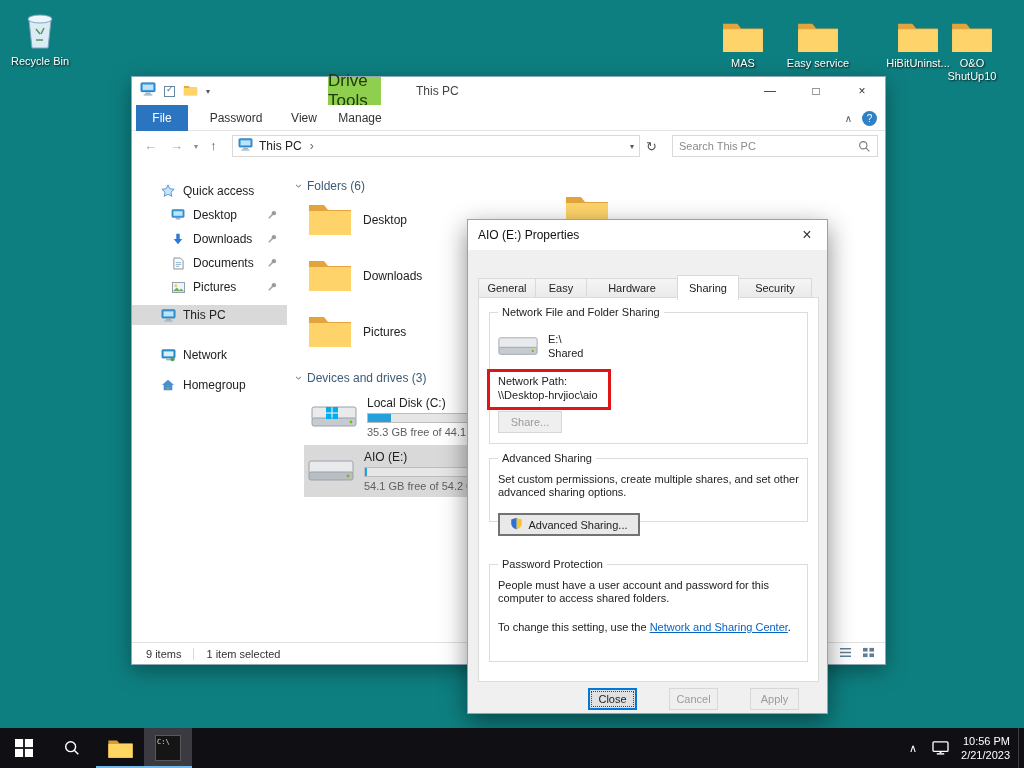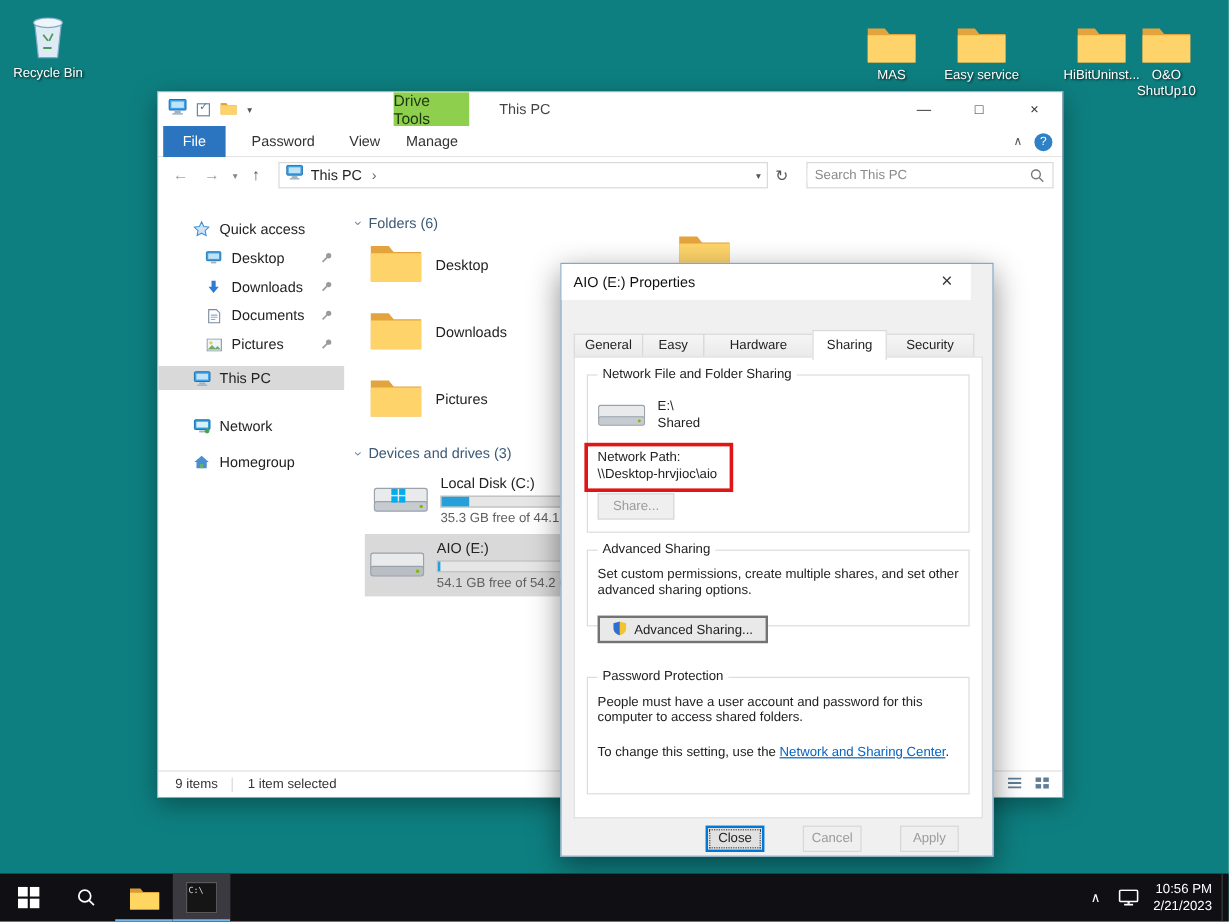--- a/index.html
+++ b/index.html
@@ -11,21 +11,21 @@
   .desk-icon .glyph { height:46px; display:flex; align-items:flex-end; justify-content:center; margin-bottom:3px; }
   .desk-icon .di-label { color:#fff; font-size:11px; line-height:13px; text-shadow:1px 1px 2px rgba(0,0,0,.85); }
 
   
   .explorer { position:absolute; left:131px; top:76px; width:755px; height:589px; background:#fff; border:1px solid #8fa8b8; box-shadow:0 6px 20px rgba(0,0,0,.35); z-index:10; }
   .ex-titlebar { position:absolute; left:0; top:0; right:0; height:28px; background:#fff; }
   .qat { position:absolute; left:8px; top:5px; display:flex; align-items:center; gap:8px; }
   .qat .chk { width:11px; height:11px; border:1px solid #6a86a0; position:relative; }
   .qat .chk:after { content:"✓"; position:absolute; left:1px; top:-3px; font-size:9px; color:#3f6fae; }
   .qat .dd { font-size:8px; color:#555; }
-  .drive-tools { position:absolute; left:196px; top:0; width:63px; height:28px; background:#8ed04d; color:#203a10; font-size:13px; display:flex; align-items:center; justify-content:center; }
+  .drive-tools { position:absolute; left:196px; top:0; width:53px; height:28px; background:#8ed04d; color:#203a10; font-size:17px; display:flex; align-items:center; justify-content:center; }
   .ex-title { position:absolute; left:284px; top:7px; font-size:12px; color:#444; }
   .win-controls { position:absolute; right:0; top:0; display:flex; }
   .win-controls span { width:46px; height:28px; display:flex; align-items:center; justify-content:center; font-size:12px; color:#333; }
 
   .ex-ribbon { position:absolute; left:0; top:28px; right:0; height:26px; background:#fff; border-bottom:1px solid #e4e4e4; font-size:12px; }
   .rb-file { position:absolute; left:4px; top:0; width:52px; height:26px; background:#2b74c0; color:#fff; display:flex; align-items:center; justify-content:center; }
   .rb-tab { position:absolute; top:0; height:26px; display:flex; align-items:center; justify-content:center; color:#333; }
   .rb-right { position:absolute; right:8px; top:0; height:26px; display:flex; align-items:center; gap:10px; }
   .rb-caret { color:#555; font-size:10px; }
   .rb-help { width:15px; height:15px; border-radius:50%; background:#2f81c6; color:#fff; font-size:10px; display:flex; align-items:center; justify-content:center; }
@@ -67,21 +67,21 @@
   .fill-e { width:2%; }
   .drive-detail { font-size:11px; color:#5f5f5f; white-space:nowrap; }
 
   .ex-status { position:absolute; left:0; bottom:0; right:0; height:22px; background:#fff; border-top:1px solid #e0e0e0; font-size:11px; color:#333; display:flex; align-items:center; }
   .st-items { margin-left:14px; }
   .st-sel { margin-left:12px; padding-left:12px; border-left:1px solid #d9d9d9; }
   .st-views { margin-left:auto; margin-right:10px; display:flex; gap:10px; align-items:center; }
 
   
   .dialog { position:absolute; left:467px; top:219px; width:361px; height:495px; background:#f0f0f0; border:1px solid #84a8c4; box-shadow:0 8px 24px rgba(0,0,0,.45); z-index:20; font-size:11px; }
-  .dlg-titlebar { position:absolute; left:0; top:0; right:18px; height:30px; background:#fff; }
+  .dlg-titlebar { position:absolute; left:0; top:0; right:0; height:30px; background:#fff; }
   .dlg-title { position:absolute; left:10px; top:8px; font-size:12px; color:#111; }
   .dlg-close { position:absolute; right:4px; top:3px; width:32px; height:24px; display:flex; align-items:center; justify-content:center; font-size:16px; color:#333; }
   .tabrow { position:absolute; left:10px; display:flex; }
   .row1 { top:38px; height:20px; }
   .row2 { top:58px; height:20px; }
   .tab { border:1px solid #d9d9d9; background:linear-gradient(#f5f5f5,#eaeaea); display:flex; align-items:center; justify-content:center; margin-right:-1px; font-size:11px; color:#222; position:relative; }
   .tab.active { background:#fff; border-bottom:none; height:25px; top:-3px; z-index:3; }
   .tabpanel { position:absolute; left:10px; top:77px; width:341px; height:385px; background:#fff; border:1px solid #dcdcdc; }
 
   .group { position:absolute; left:10px; right:10px; border:1px solid #dcdcdc; }

